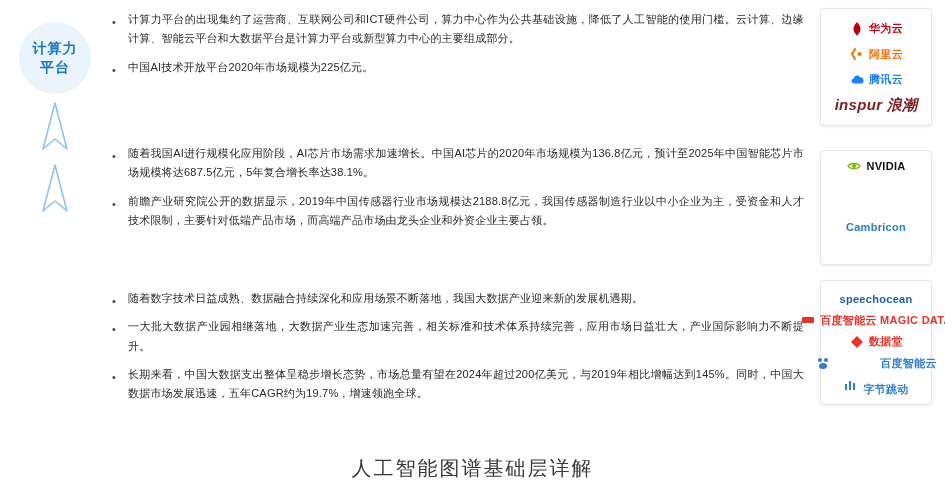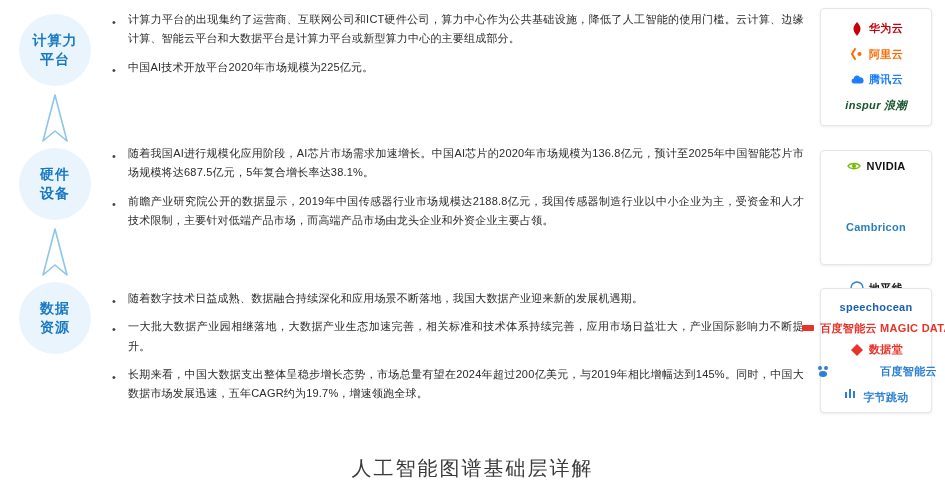--- a/index.html
+++ b/index.html
@@ -20,21 +20,21 @@
     position: relative;
     width: 945px;
     height: 500px;
     background: #ffffff;
   }
 
   
   .left-col {
     position: absolute;
     left: 0;
-    top: 4px;
+    top: 12px;
     width: 110px;
     height: 455px;
     display: flex;
     flex-direction: column;
     align-items: center;
     justify-content: flex-start;
     padding-top: 10px;
     box-sizing: border-box;
   }
   .stage-badge {
@@ -125,21 +125,21 @@
     box-shadow: 0 1px 3px rgba(0,0,0,0.08);
     box-sizing: border-box;
     padding: 7px 6px;
     display: flex;
     flex-direction: column;
     justify-content: space-around;
     align-items: center;
   }
   .logo-card-1 { top: 8px; height: 118px; }
   .logo-card-2 { top: 150px; height: 115px; gap: 47px; }
-  .logo-card-3 { top: 288px; height: 125px; }
+  .logo-card-3 { top: 280px; height: 125px; }
 
   .logo-item {
     display: flex;
     align-items: center;
     justify-content: center;
     gap: 4px;
     width: 100%;
     height: 24px;
   }
   .logo-label {
@@ -154,21 +154,21 @@
     flex: 0 0 auto;
     display: flex;
     align-items: center;
     justify-content: center;
   }
   .logo-mark svg { display: block; }
 
   .brand-huawei { color: #c7000b; }
   .brand-aliyun { color: #ff6a00; text-align: center; }
   .brand-tencent { color: #1c7fff; }
-  .brand-inspur { color: #14532d; font-size: 11px; font-style: italic; }
+  .brand-inspur { color: #7f1d1d; font-size: 15px; font-style: italic; }
   .brand-nvidia { color: #111111; }
   .brand-cambricon { color: #2a7fc1; text-align: center; }
   .brand-horizon { color: #1b1b1b; }
   .brand-suiyuan { color: #d0021b; }
   .brand-speechocean { color: #1a5fb4; }
   .brand-magicdata { color: #e8332a; }
   .brand-datatang { color: #e8332a; }
   .brand-baidu { color: #2b7fd4; margin-left: 45px; }
   .brand-bytedance { color: #2b7fd4; margin-top: 8px; }
 
@@ -198,37 +198,29 @@
     </div>
 
     <div class="arrow-up">
       <span>
         <svg width="28" height="50" viewBox="0 0 28 50">
           <path d="M14 2 L26 48 L14 38 L2 48 Z" fill="none" stroke="#8ec5e8" stroke-width="1.6" stroke-linejoin="round"></path>
         </svg>
       </span>
     </div>
 
-    <div class="stage-badge">
-      <span>硬件</span>
-      <span>设备</span>
-    </div>
 
     <div class="arrow-up">
       <span>
         <svg width="28" height="50" viewBox="0 0 28 50">
           <path d="M14 2 L26 48 L14 38 L2 48 Z" fill="none" stroke="#8ec5e8" stroke-width="1.6" stroke-linejoin="round"></path>
         </svg>
       </span>
     </div>
 
-    <div class="stage-badge">
-      <span>数据</span>
-      <span>资源</span>
-    </div>
 
   </div>
 
   <div class="content-col">
 
     <div class="block block-1">
       <div class="bullet-row">
         <div class="bullet-dot">•</div>
         <div class="bullet-text">计算力平台的出现集约了运营商、互联网公司和ICT硬件公司，算力中心作为公共基础设施，降低了人工智能的使用门槛。云计算、边缘计算、智能云平台和大数据平台是计算力平台或新型算力中心的主要组成部分。</div>
       </div>

